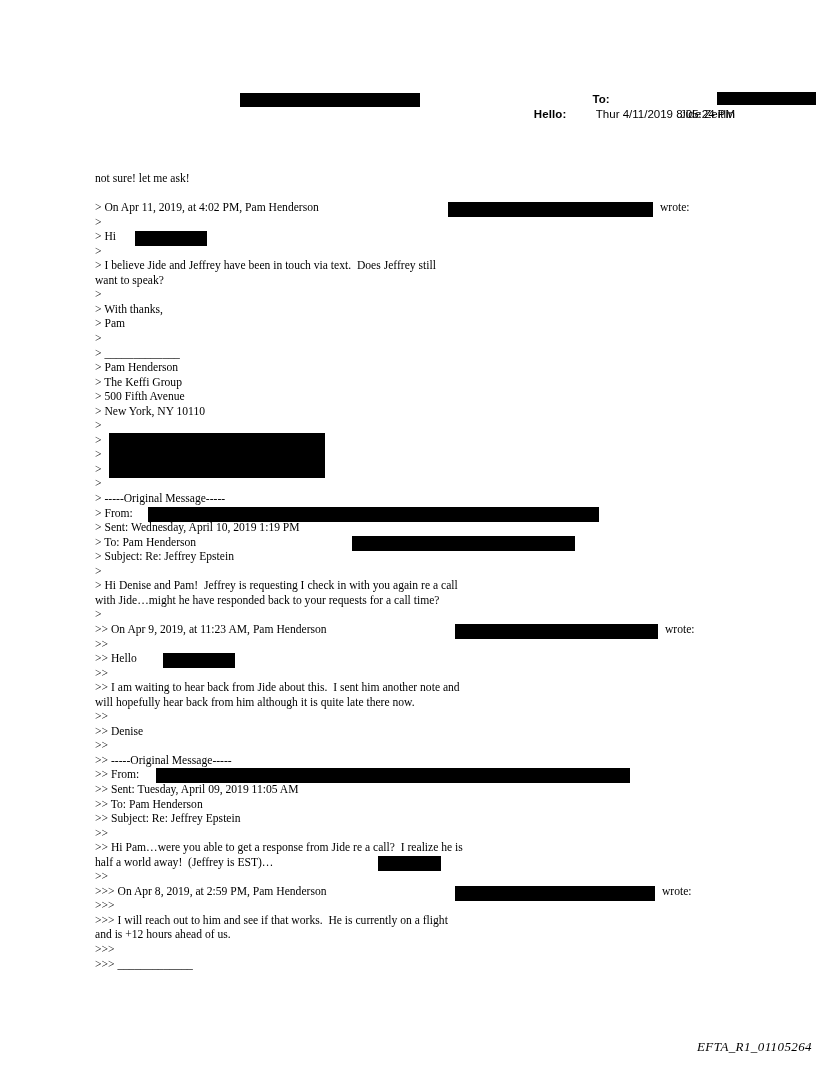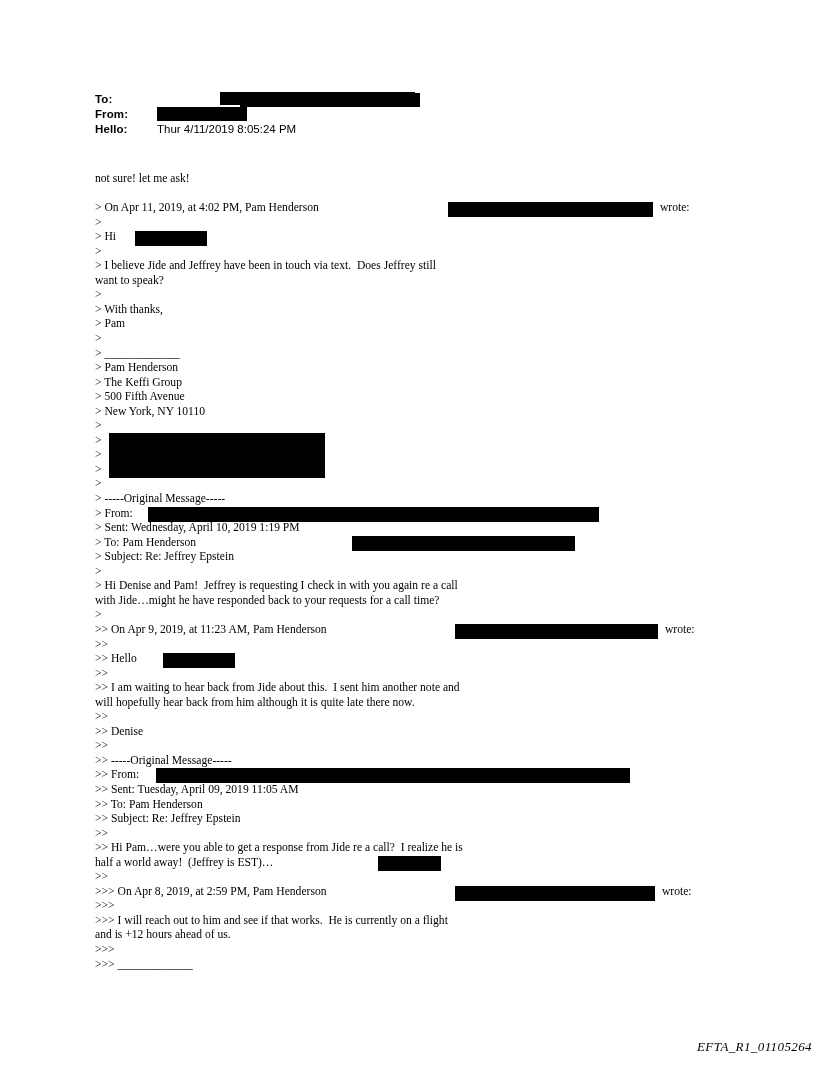--- a/index.html
+++ b/index.html
@@ -27,20 +27,21 @@
     position: absolute;
     top: 92px;
     left: 95px;
     width: 640px;
   }
   .hdr-row {
     display: flex;
     align-items: flex-start;
     height: 15px;
     line-height: 15px;
+    justify-content: flex-end;
   }
   .hdr-label {
     font-family: "Liberation Sans", sans-serif;
     font-weight: bold;
     font-size: 11.5px;
     width: 62px;
     flex: none;
     letter-spacing: 0.1px;
   }
   .hdr-value {
@@ -94,26 +95,20 @@
   <div class="header">
 
     <div class="hdr-row">
       <div class="hdr-label">To:</div>
       <div class="hdr-value">
         <span>Jide Zeitlin</span>
         <span class="redact-abs" style="left:63px; top:0px; width:195px; height:13px;"></span>
       </div>
     </div>
 
-    <div class="hdr-row">
-      <div class="hdr-label">From:</div>
-      <div class="hdr-value">
-        <span class="redact-abs" style="left:0px; top:0px; width:90px; height:14px;"></span>
-      </div>
-    </div>
 
     <div class="hdr-row">
       <div class="hdr-label">Hello:</div>
       <div class="hdr-value">Thur 4/11/2019 8:05:24 PM</div>
     </div>
 
 
   </div>
 
   <span class="redact-abs" style="left:240px; top:93px; width:180px; height:14px;"></span>

